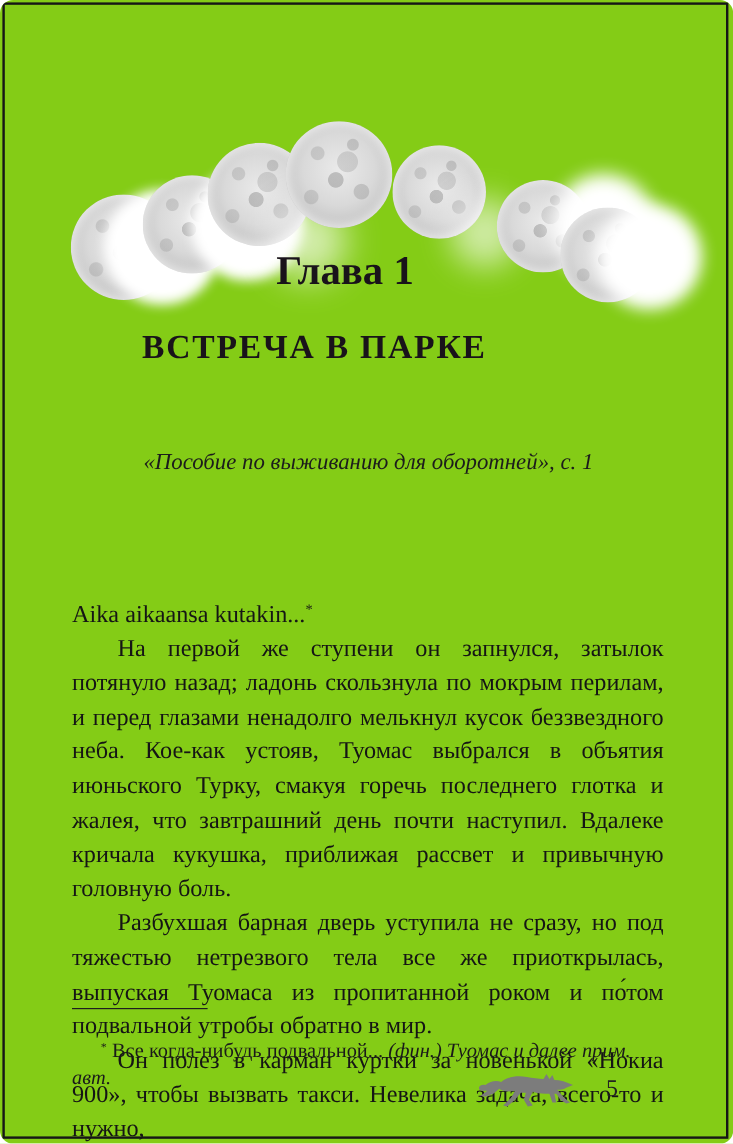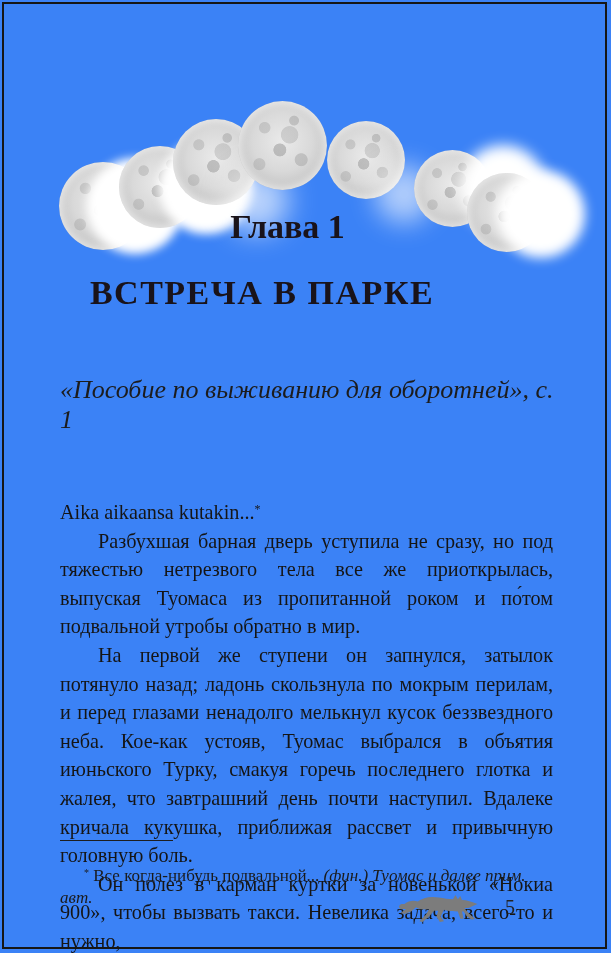--- a/index.html
+++ b/index.html
@@ -1,17 +1,17 @@
 <!DOCTYPE html>
 <html lang="ru"><head>
 <meta charset="utf-8">
 <style>
   html,body{margin:0;padding:0;background:#ffffff;}
   body{font-family:"Liberation Serif","DejaVu Serif",serif;}
-  .page{position:relative;width:611px;height:953px;background:#3b82f6;overflow:hidden;}
+  .page{position:relative;width:611px;height:953px;background:#84cc16;overflow:hidden;border-radius:11px;}
   .frame{position:absolute;left:2px;top:2px;right:4px;bottom:4px;border:2px solid #161616;pointer-events:none;}
 
   
   .moons{position:absolute;left:0;top:0;width:611px;height:270px;}
   .moon{position:absolute;border-radius:50%;
     background:
       radial-gradient(circle at 30% 30%, rgba(158,158,158,.38) 0 6%, transparent 7%),
       radial-gradient(circle at 63% 22%, rgba(150,150,150,.42) 0 5%, transparent 6%),
       radial-gradient(circle at 47% 55%, rgba(138,138,138,.45) 0 9%, transparent 10%),
       radial-gradient(circle at 71% 66%, rgba(150,150,150,.40) 0 7%, transparent 8%),
@@ -32,26 +32,26 @@
   .m5::after{left:48px;top:44px;width:58px;height:58px;filter:blur(13px);opacity:.6;}
   .m6{left:414px;top:150px;width:77px;height:77px;}
   .m6::after{left:46px;top:-5px;width:86px;height:86px;filter:blur(7px);}
   .m7{left:467px;top:173px;width:79px;height:79px;}
   .m7::after{left:30px;top:-3px;width:88px;height:88px;filter:blur(6px);}
 
   
   .chapter-label{position:absolute;left:0;top:208px;width:575px;text-align:center;
     font-size:34px;font-weight:700;color:#19131a;z-index:4;}
   .chapter-title{position:absolute;left:0;top:274px;width:524px;text-align:center;
-    font-size:34px;font-weight:700;letter-spacing:1.5px;color:#19131a;}
+    font-size:28px;font-weight:700;letter-spacing:1.5px;color:#19131a;}
 
   
   .epigraph{position:absolute;left:60px;top:363px;width:494px;color:#1c1c1c;}
   .epigraph .line{text-align:center;font-size:19.5px;line-height:25.5px;}
-  .epigraph .source{text-align:left;font-style:italic;font-size:26px;margin-top:12px;}
+  .epigraph .source{text-align:center;font-style:italic;font-size:19px;margin-top:12px;}
 
   
   .body-text{position:absolute;left:60px;top:498px;width:493px;
     font-size:20.2px;line-height:28.6px;text-align:justify;color:#151515;}
   .body-text p{margin:0;text-indent:38px;}
   .body-text p.no-indent{text-indent:0;}
   .body-text sup{font-size:12px;vertical-align:6px;line-height:0;}
 
   
   .footnote-rule{position:absolute;left:60px;top:840px;width:113px;border-top:1.6px solid #1e1e1e;}
@@ -83,22 +83,22 @@
 
   <div class="chapter-label">Глава 1</div>
   <div class="chapter-title">ВСТРЕЧА В ПАРКЕ</div>
 
   <div class="epigraph">
     <div class="source">«Пособие по выживанию для оборотней», с. 1</div>
   </div>
 
   <div class="body-text">
     <p class="no-indent"><span>Aika aikaansa kutakin...</span><sup>*</sup></p>
+    <p>На первой же ступени он запнулся, затылок потянуло назад; ладонь скользнула по мокрым перилам, и перед глазами ненадолго мелькнул кусок беззвездного неба. Кое-как устояв, Туомас выбрался в объятия июньского Турку, смакуя горечь последнего глотка и жалея, что завтрашний день почти наступил. Вдалеке кричала кукушка, приближая рассвет и привычную головную боль.</p>
     <p>Разбухшая барная дверь уступила не сразу, но под тяжестью нетрезвого тела все же приоткрылась, выпуская Туомаса из пропитанной роком и по́том подвальной утробы обратно в мир.</p>
-    <p>На первой же ступени он запнулся, затылок потянуло назад; ладонь скользнула по мокрым перилам, и перед глазами ненадолго мелькнул кусок беззвездного неба. Кое-как устояв, Туомас выбрался в объятия июньского Турку, смакуя горечь последнего глотка и жалея, что завтрашний день почти наступил. Вдалеке кричала кукушка, приближая рассвет и привычную головную боль.</p>
     <p>Он полез в карман куртки за новенькой «Нокиа 900», чтобы вызвать такси. Невелика задача, всего-то и нужно,</p>
   </div>
 
   <div class="footnote-rule"></div>
   <p class="footnote"><sup>*</sup><span> Все когда-нибудь подвальной... </span><i>(фин.) </i><i>Туомас и далее прим. авт.</i></p>
 
   <svg class="wolf" viewBox="0 0 100 42" preserveAspectRatio="xMidYMid meet">
     <path fill="#7c7c7c" d="M2,20 C0,17 3,14 8,15 C13,11 19,10 24,12 C30,7 40,5 50,7 C56,8 62,9 67,9 L70,4 L73,9 L76,5 L78,10 C84,10 90,12 97,15 L90,18 C87,20 84,20 81,20 L88,28 L94,33 L90,34 L84,30 L80,24 L78,24 L80,33 L76,33 L73,24 C68,24 62,24 56,22 L52,30 L56,36 L51,37 L47,30 L49,23 L44,23 L38,30 L30,37 L26,36 L34,28 L38,21 C32,22 26,22 22,19 L16,24 L8,27 L3,26 L10,21 L6,21 C4,21 3,21 2,20 Z"></path>
   </svg>
   <div class="page-number">5</div>

